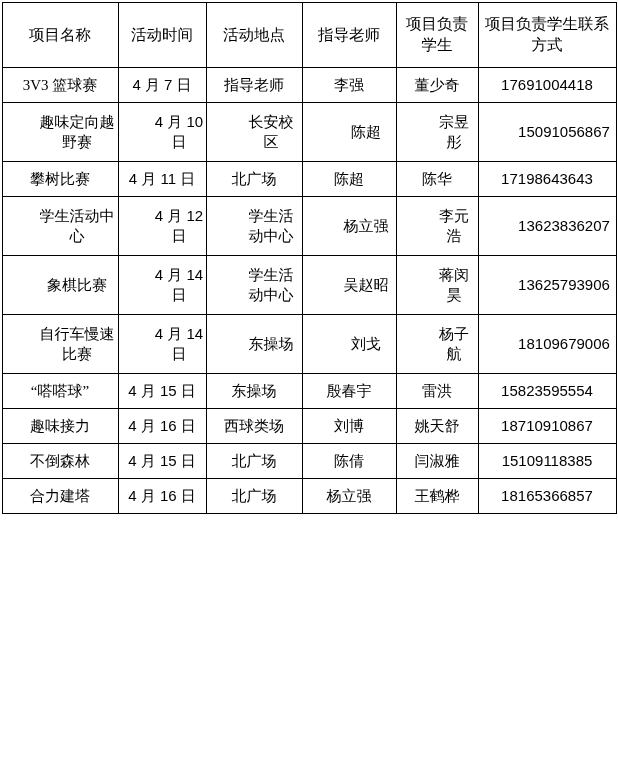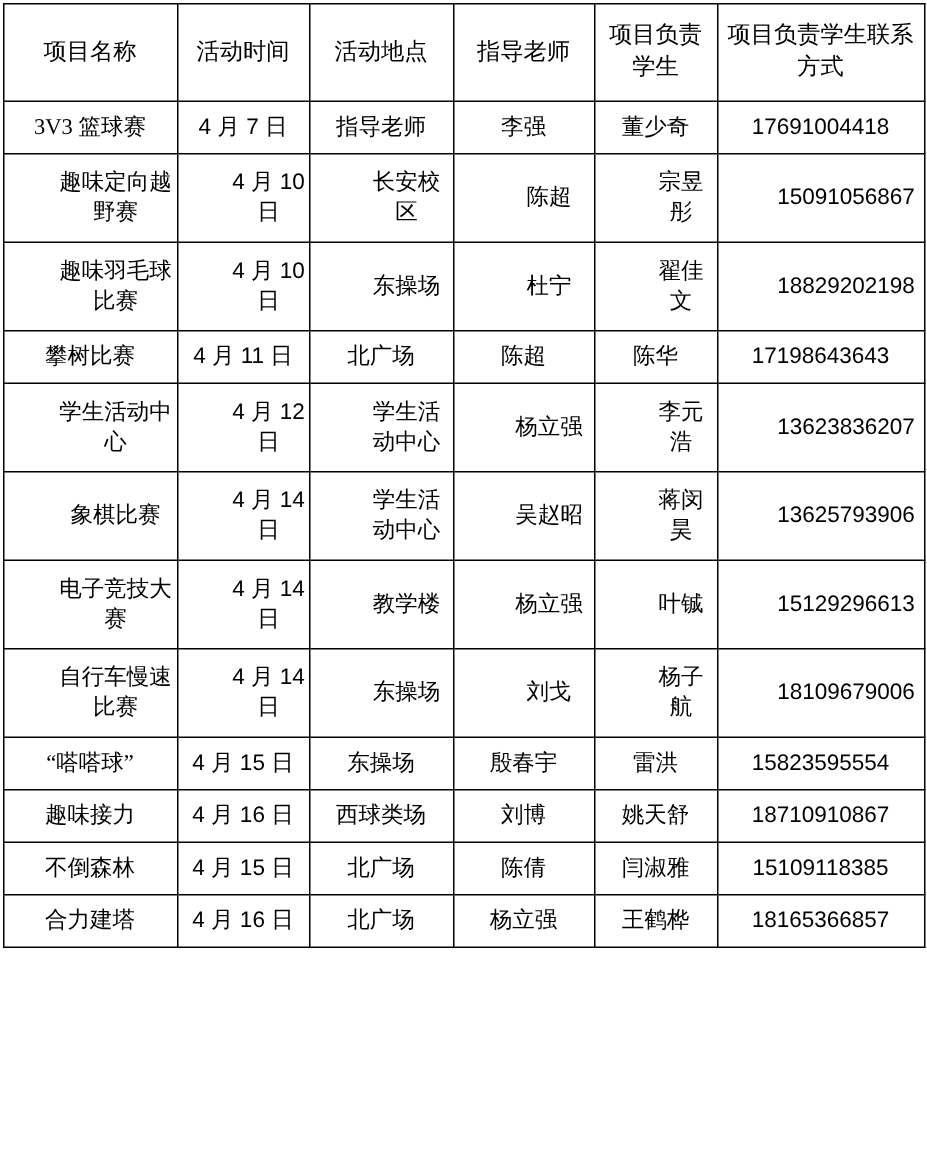--- a/index.html
+++ b/index.html
@@ -91,28 +91,20 @@
           <td class="num">17691004418</td>
         </tr>
         <tr class="h2">
           <td>趣味定向越野赛</td>
           <td class="num">4 月 10 日</td>
           <td>长安校区</td>
           <td>陈超</td>
           <td>宗昱彤</td>
           <td class="num">15091056867</td>
         </tr>
-        <tr class="h2">
-          <td>趣味羽毛球比赛</td>
-          <td class="num">4 月 10 日</td>
-          <td>东操场</td>
-          <td>杜宁</td>
-          <td>翟佳文</td>
-          <td class="num">18829202198</td>
-        </tr>
         <tr class="h1">
           <td>攀树比赛</td>
           <td class="num">4 月 11 日</td>
           <td>北广场</td>
           <td>陈超</td>
           <td>陈华</td>
           <td class="num">17198643643</td>
         </tr>
         <tr class="h2">
           <td>学生活动中心</td>
@@ -122,28 +114,20 @@
           <td>李元浩</td>
           <td class="num">13623836207</td>
         </tr>
         <tr class="h2">
           <td>象棋比赛</td>
           <td class="num">4 月 14 日</td>
           <td>学生活动中心</td>
           <td>吴赵昭</td>
           <td>蒋闵昊</td>
           <td class="num">13625793906</td>
-        </tr>
-        <tr class="h2">
-          <td>电子竞技大赛</td>
-          <td class="num">4 月 14 日</td>
-          <td>教学楼</td>
-          <td>杨立强</td>
-          <td>叶铖</td>
-          <td class="num">15129296613</td>
         </tr>
         <tr class="h2">
           <td>自行车慢速比赛</td>
           <td class="num">4 月 14 日</td>
           <td>东操场</td>
           <td>刘戈</td>
           <td>杨子航</td>
           <td class="num">18109679006</td>
         </tr>
         <tr class="h1">

